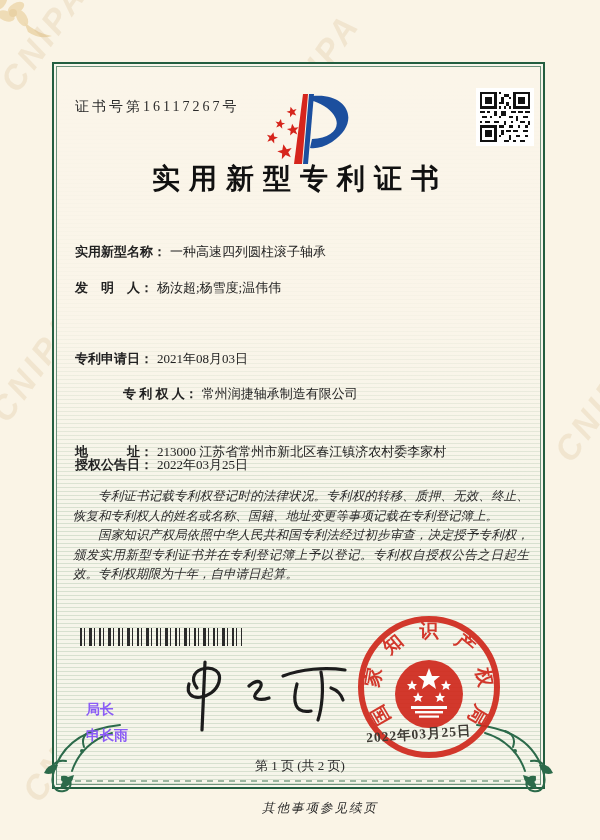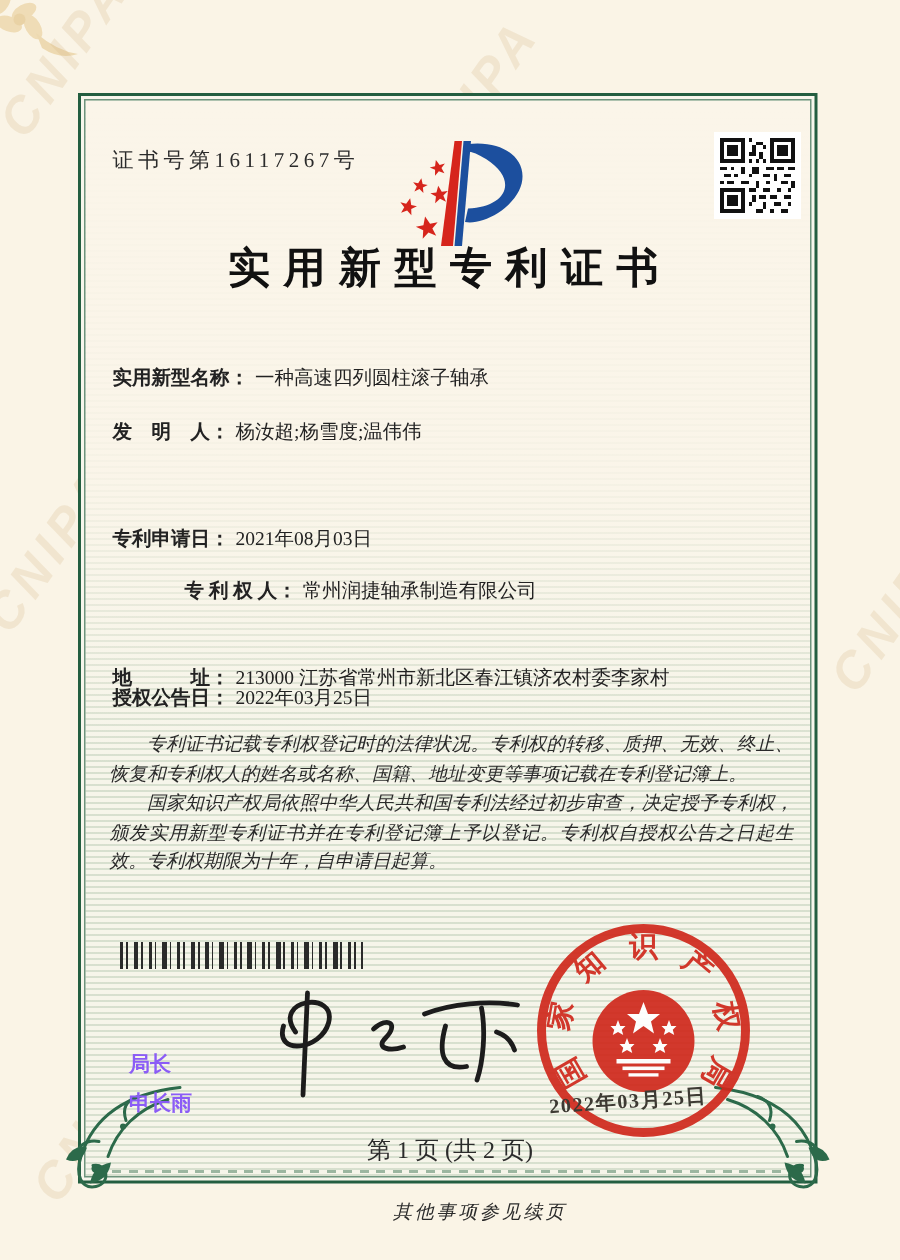--- a/index.html
+++ b/index.html
@@ -49,21 +49,21 @@
                                   #2a2a2a 9px 12px, transparent 12px 14px, #2a2a2a 14px 15px, transparent 15px 19px); }
 
   .signer { position:absolute; left:86px; top:696px; font:bold 14px "Liberation Sans","DejaVu Sans",sans-serif;
             color:#8b5cf6; line-height:26px; }
   .sig-svg { position:absolute; left:145px; top:658px; }
 
   .seal { position:absolute; left:356px; top:614px; width:146px; height:146px; }
   .seal-date { position:absolute; left:366px; top:724px; width:150px; font-weight:bold; font-size:13.5px;
                color:#3d3a33; letter-spacing:1px; transform:rotate(-4deg); white-space:nowrap; }
 
-  .page-num { position:absolute; left:0; right:0; top:757px; text-align:center; font-size:16px; color:#2b2b2b; }
+  .page-num { position:absolute; left:0; right:0; top:757px; text-align:center; font-size:13px; color:#2b2b2b; }
   .foot-note { position:absolute; left:0; right:0; top:800px; text-align:center; font-size:12.5px; color:#2b2b2b;
                font-style:italic; letter-spacing:2px;padding-left:40px; }
 
   .flower { position:absolute; left:-6px; top:-6px; opacity:.55; }
 </style>
 </head>
 <body>
 
 <div class="page">
 

